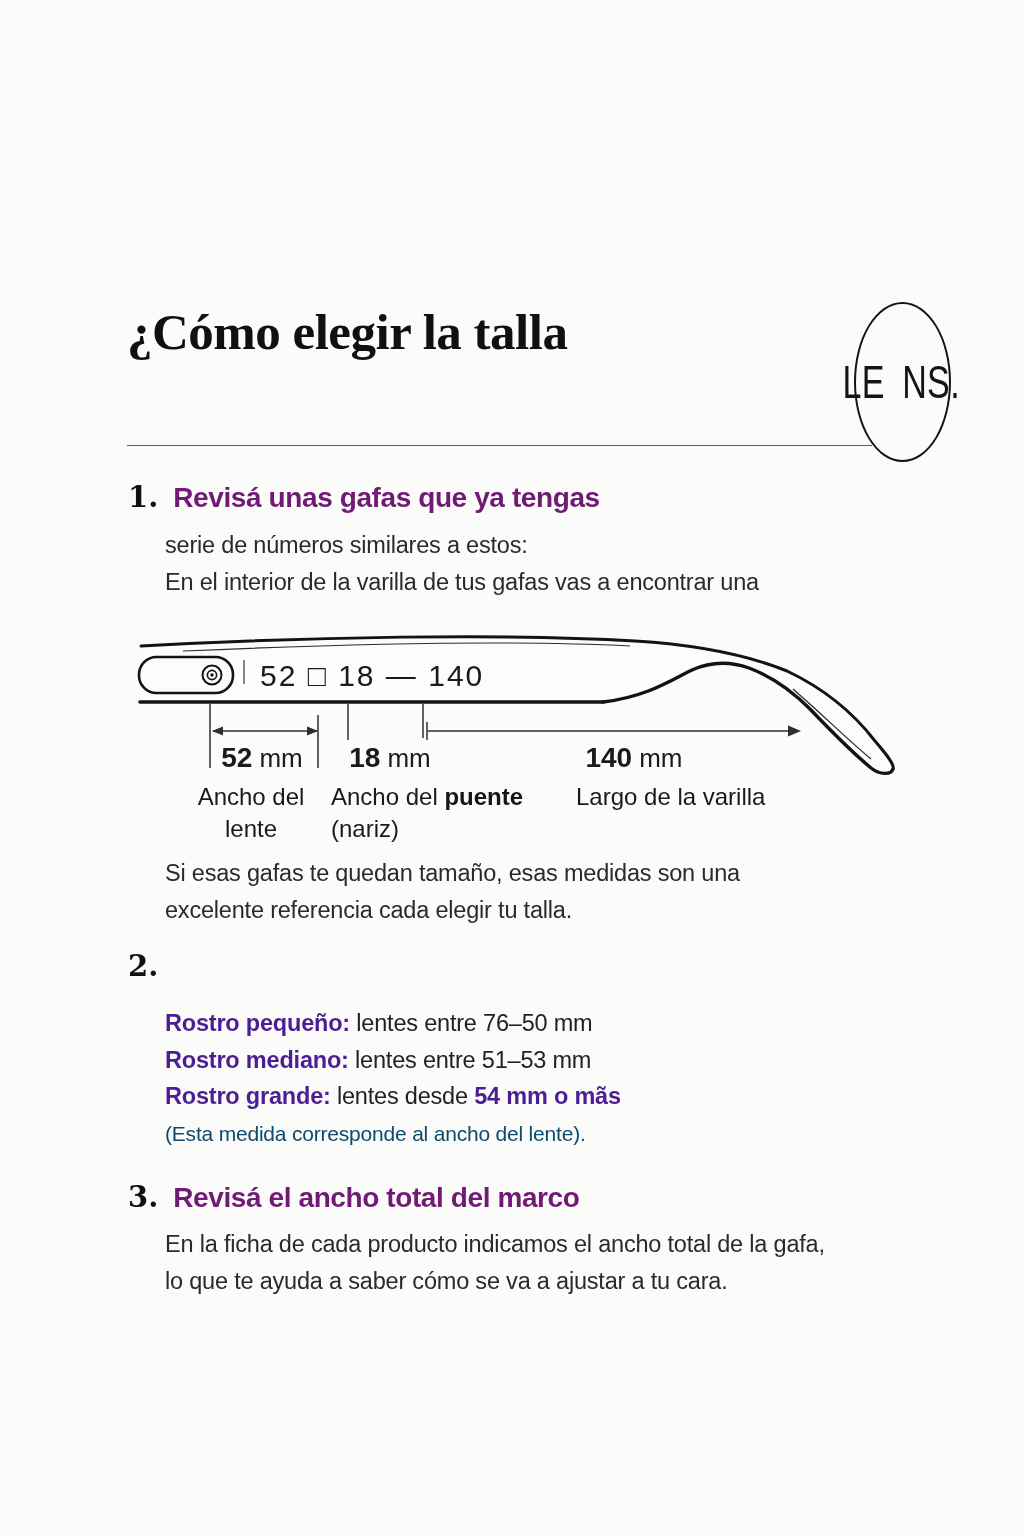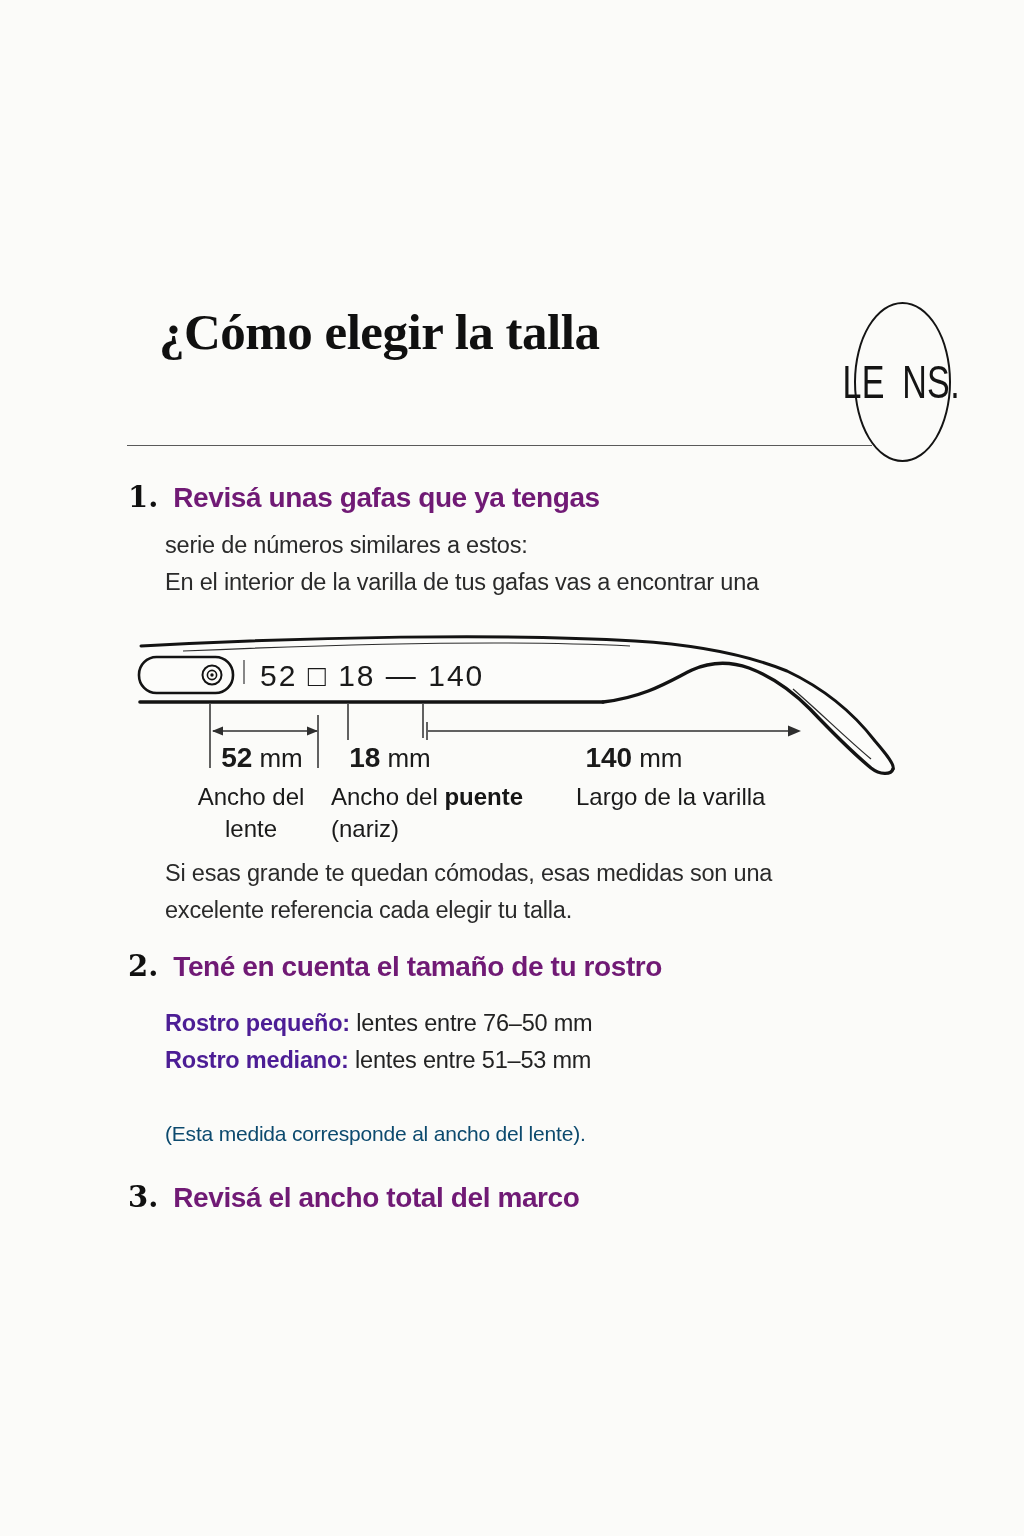--- a/index.html
+++ b/index.html
@@ -10,21 +10,21 @@
     background:#fbfbf9;
     font-family:"Liberation Sans",sans-serif;
     color:#1d1d1d;
     overflow:hidden;
   }
   
   .title{
     position:absolute;left:127px;top:303px;
     font-family:"Liberation Serif","DejaVu Serif",serif;
     font-weight:700;font-size:51px;line-height:58px;
-    color:#101010;letter-spacing:-0.5px;margin-left:32px;
+    color:#101010;letter-spacing:-0.5px;
   }
   .logo{
     position:absolute;left:854px;top:302px;
     width:97px;height:160px;
     border:2.5px solid #141414;border-radius:50%;
     display:flex;flex-direction:row;align-items:center;justify-content:center;
     box-sizing:border-box;
   }
   .logo-line{
     font-size:46px;line-height:38px;font-weight:400;color:#141414;
@@ -149,38 +149,44 @@
 
     <text class="m-label" x="206" y="190">
       <tspan>Ancho del </tspan><tspan class="m-label-bold">puente</tspan>
     </text>
     <text class="m-label" x="206" y="222">(nariz)</text>
 
     <text class="m-label" x="451" y="190">Largo de la varilla</text>
   </svg>
 
   <div class="body-text" style="top:855px;">
-    <div>Si esas grande te quedan cómodas, esas medidas son una</div>
+    <div>Si esas gafas te quedan tamaño, esas medidas son una</div>
     <div>excelente referencia cada elegir tu talla.</div>
   </div>
 
   <div class="sec-head" style="top:949px;">
     <span class="sec-num">2.</span>
-    <span class="sec-title">Tené en cuenta el tamaño de tu rostro</span>
   </div>
 
   <div class="face-list" style="top:1005px;">
     <div>
       <span class="bold">Rostro pequeño:</span><span> lentes entre 76–50 mm</span><span class="bold"></span>
     </div>
     <div>
       <span class="bold">Rostro mediano:</span><span> lentes entre 51–53 mm</span><span class="bold"></span>
     </div>
+    <div>
+      <span class="bold">Rostro grande:</span><span> lentes desde </span><span class="bold">54 mm o mãs</span>
+    </div>
   </div>
 
   <div class="note" style="top:1122px;">(Esta medida corresponde al ancho del lente).</div>
 
   <div class="sec-head" style="top:1180px;">
     <span class="sec-num">3.</span>
     <span class="sec-title">Revisá el ancho total del marco</span>
   </div>
+  <div class="body-text" style="top:1226px;">
+    <div>En la ficha de cada producto indicamos el ancho total de la gafa,</div>
+    <div>lo que te ayuda a saber cómo se va a ajustar a tu cara.</div>
+  </div>
 
 </div>
 
 </body></html>

